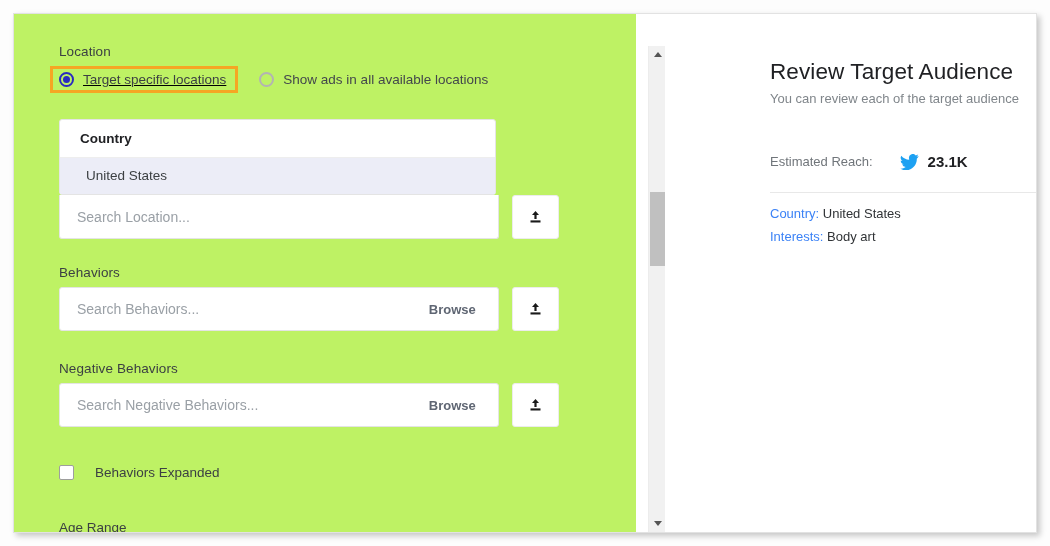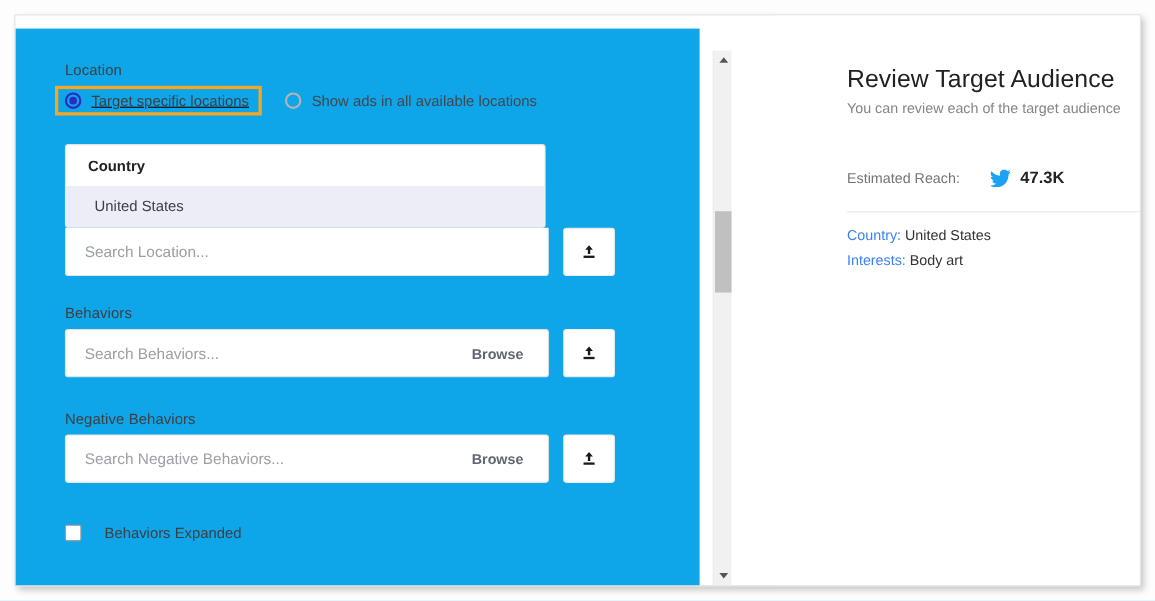--- a/index.html
+++ b/index.html
@@ -24,23 +24,23 @@
     width: 1024px; height: 520px;
     background: #ffffff;
     border: 1px solid #e2e2e2;
     box-shadow: 3px 3px 6px rgba(0,0,0,0.22);
     overflow: hidden;
   }
 
   
   .left-pane {
     position: absolute;
-    left: 0; top: 12px;
+    left: 0; top: 0;
     width: 622px; height: 518px;
-    background: #0ea5e9;
+    background: #bef264;
     overflow: hidden;
   }
   .left-inner { padding: 30px 0 0 45px; }
 
   .field-label {
     font-size: 13.5px;
     color: #3c4043;
     margin: 0 0 7px 0;
     letter-spacing: .1px;
   }
@@ -355,21 +355,21 @@
 
     <div class="right-pane">
       <h1 class="r-title">Review Target Audience</h1>
       <p class="r-sub">You can review each of the target audience</p>
 
       <div class="reach-row">
         <span class="reach-label">Estimated Reach:</span>
         <svg class="tw-icon" width="19" height="16" viewBox="0 0 24 20">
           <path fill="#1da1f2" d="M23.6 2.4c-.87.39-1.8.65-2.78.77a4.86 4.86 0 0 0 2.13-2.68c-.94.56-1.98.96-3.08 1.18A4.84 4.84 0 0 0 11.5 6.1c0 .38.04.75.12 1.1A13.74 13.74 0 0 1 1.64 2.16a4.85 4.85 0 0 0 1.5 6.46 4.8 4.8 0 0 1-2.2-.6v.06a4.85 4.85 0 0 0 3.89 4.75 4.9 4.9 0 0 1-2.19.08 4.85 4.85 0 0 0 4.53 3.37A9.73 9.73 0 0 1 0 18.3a13.7 13.7 0 0 0 7.43 2.18c8.92 0 13.8-7.39 13.8-13.8l-.02-.63A9.84 9.84 0 0 0 23.6 2.4z"></path>
         </svg>
-        <span class="reach-val">47.3K</span>
+        <span class="reach-val">23.1K</span>
       </div>
 
       <div class="r-divider"></div>
 
       <div class="kv-row">
         <span class="kv-key">Country:</span>
         <span class="kv-val">United States</span>
       </div>
       <div class="kv-row second">
         <span class="kv-key">Interests:</span>

